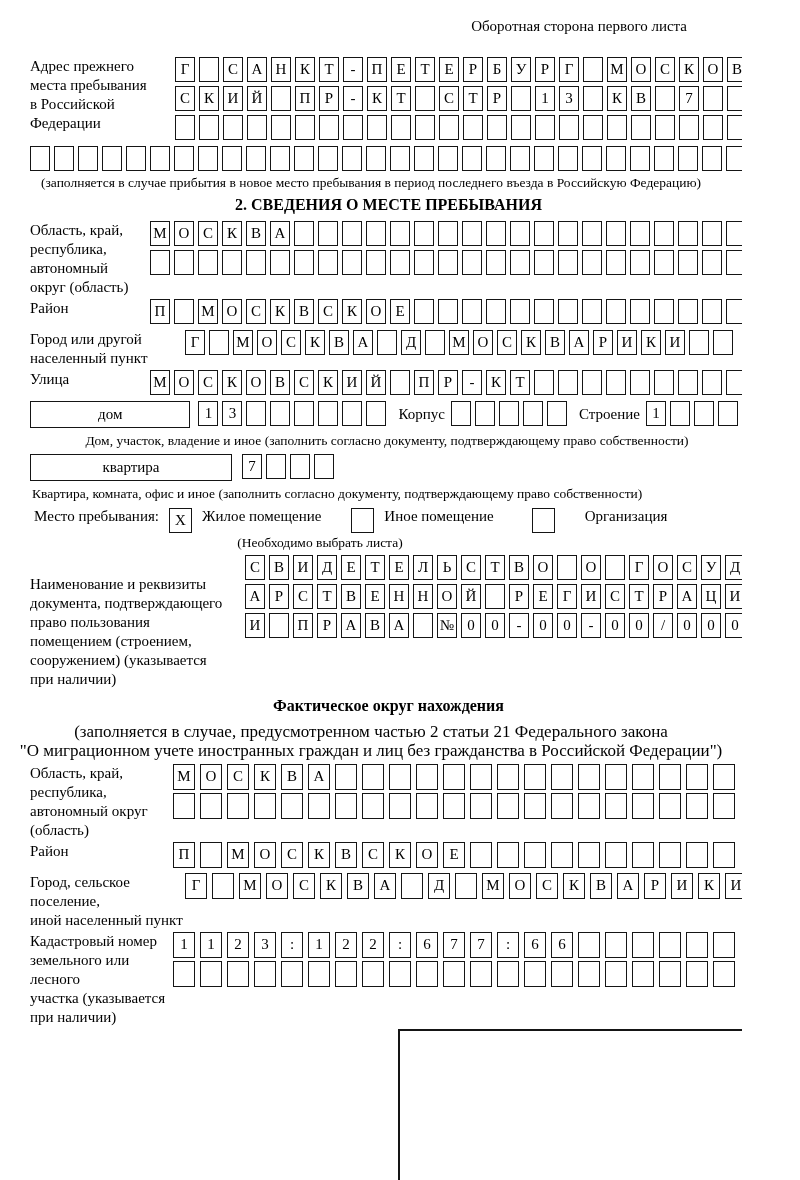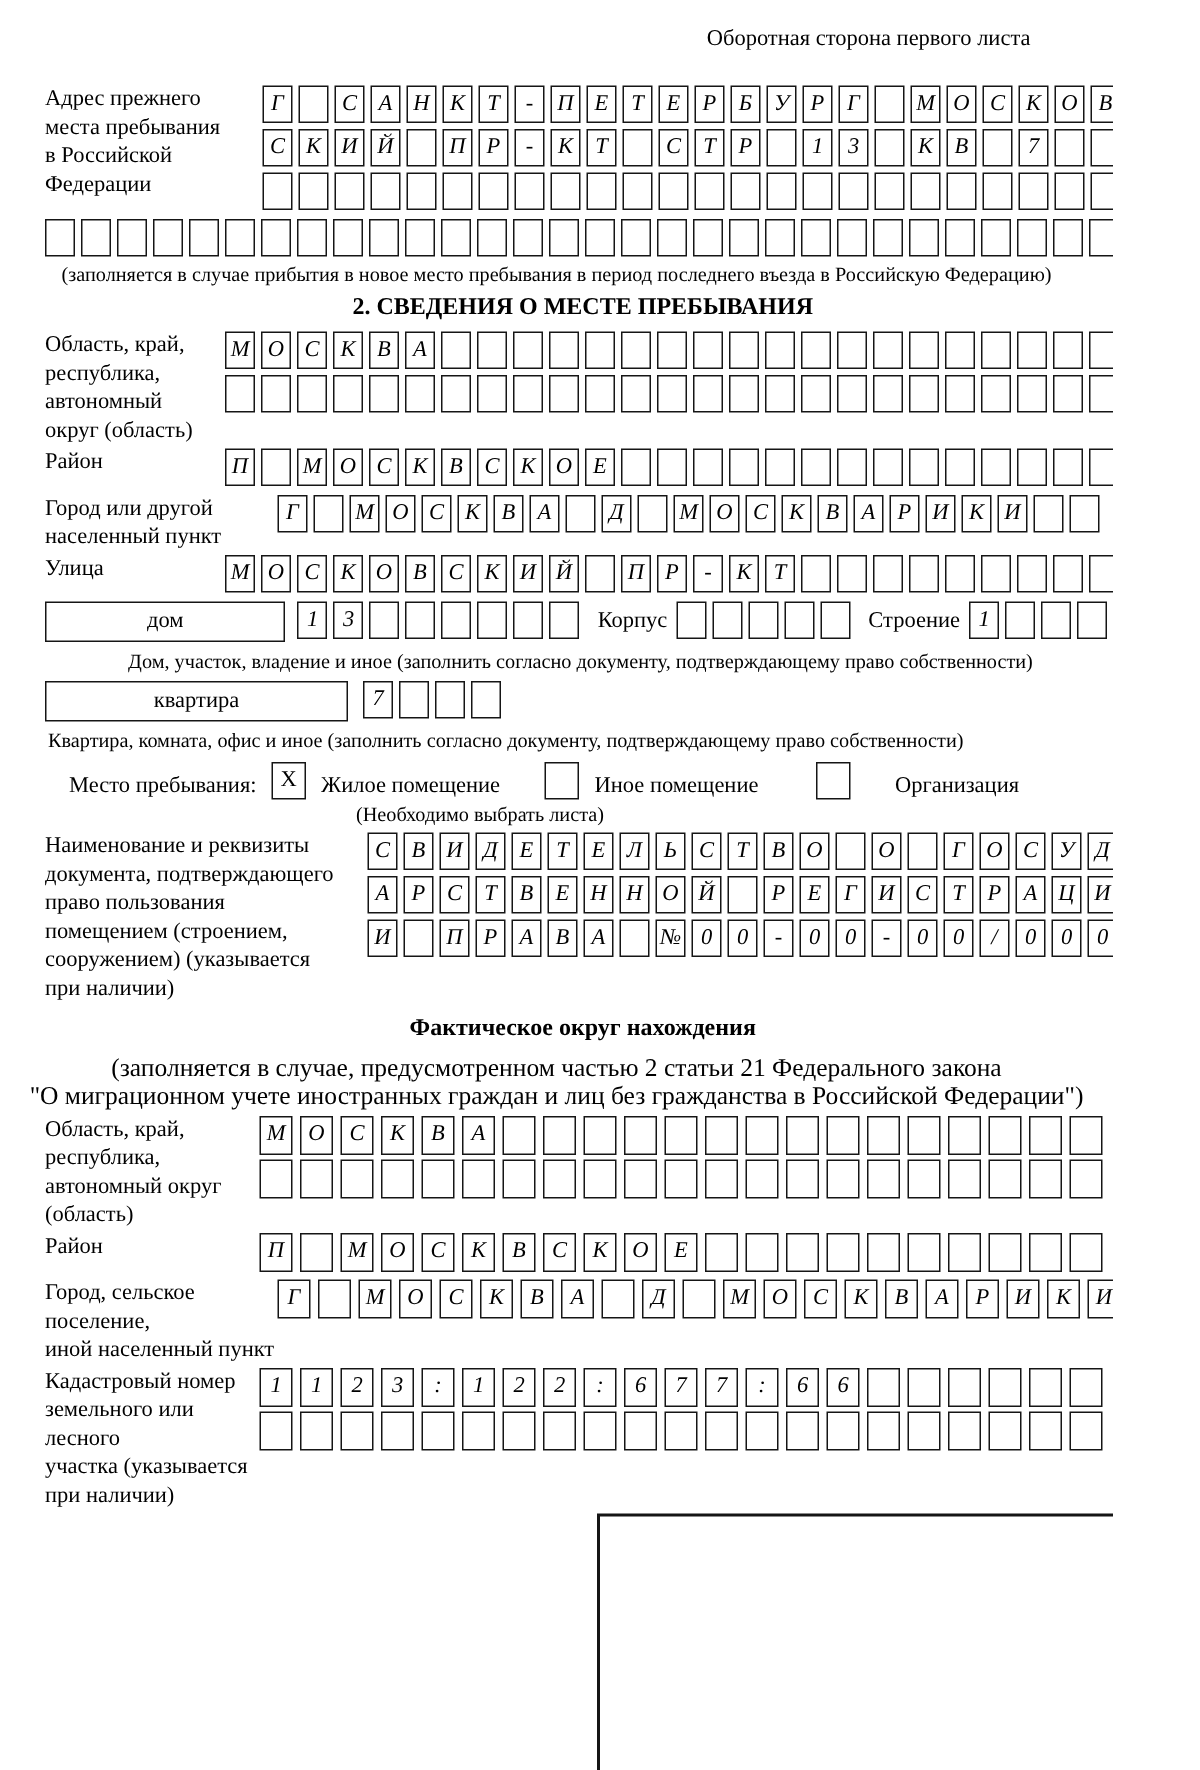--- a/index.html
+++ b/index.html
@@ -2,36 +2,36 @@
 <html><head>
 <meta charset="utf-8">
 <style>
   html,body{margin:0;padding:0;background:#fff;}
   body{width:800px;height:1180px;color:#000;font-family:"Liberation Serif","DejaVu Serif",serif;}
   .page{position:relative;width:742px;height:1180px;overflow:hidden;padding-top:18px;box-sizing:border-box;}
   .hdr{text-align:right;padding-right:55px;font-size:15px;margin-bottom:22px;}
   .flexrow{display:flex;align-items:flex-start;padding-left:30px;}
   .lbl{font-size:15px;line-height:19px;flex:0 0 auto;}
   .lbl.w145{width:145px;} .lbl.w120{width:120px;} .lbl.w155{width:155px;}
-  .lbl.w215{width:215px;} .lbl.w143{width:143px;}
+  .lbl.w215{width:215px;margin-top:20px;} .lbl.w143{width:143px;}
   .rows{flex:1 1 auto;}
-  .boxrow{white-space:nowrap;margin-bottom:3px;height:26px;font-style:italic;}
+  .boxrow{white-space:nowrap;margin-bottom:3px;height:26px;}
   .box{display:inline-block;box-sizing:border-box;width:20px;height:25px;border:1.6px solid #151515;
        margin-right:4px;font-size:15px;line-height:22px;text-align:center;vertical-align:top;}
   .factbox .box{width:22px;height:26px;margin-right:5px;line-height:23px;}
   .fullrow{padding-left:30px;margin:1px 0 2px 0;}
   .note{font-size:13.5px;text-align:center;margin:0 0 5px 0;line-height:17px;}
   .title{font-size:16px;font-weight:bold;text-align:center;margin:4px 0 7px 0;padding-left:35px;}
   .grp{margin-bottom:2px;}
   .wide{display:inline-block;box-sizing:border-box;border:1.6px solid #151515;height:27px;
         text-align:center;font-size:15px;line-height:24px;vertical-align:top;}
   .inline-lbl{display:inline-block;font-size:15px;line-height:27px;vertical-align:top;margin:0 6px 0 8px;}
   .cb{display:inline-block;box-sizing:border-box;width:23px;height:25px;border:1.6px solid #151515;
       font-size:15px;line-height:22px;text-align:center;vertical-align:middle;margin:0 10px;}
-  .mesto{padding-left:34px;font-size:15px;margin:6px 0 2px 12px;display:flex;align-items:flex-end;}
+  .mesto{padding-left:34px;font-size:15px;margin:6px 0 2px 0;display:flex;align-items:flex-start;}
   .mesto-note{margin-left:170px;width:300px;text-align:center;font-size:13.5px;margin-top:2px;margin-bottom:4px;}
   .center-note{font-size:17px;text-align:center;line-height:19px;margin-bottom:4px;}
   .stamp{margin-left:398px;margin-top:2px;width:356px;height:176px;border:2px solid #151515;box-sizing:border-box;}
 </style>
 </head>
 <body>
 
 <div class="page">
 
   <div class="hdr">Оборотная сторона первого листа</div>

